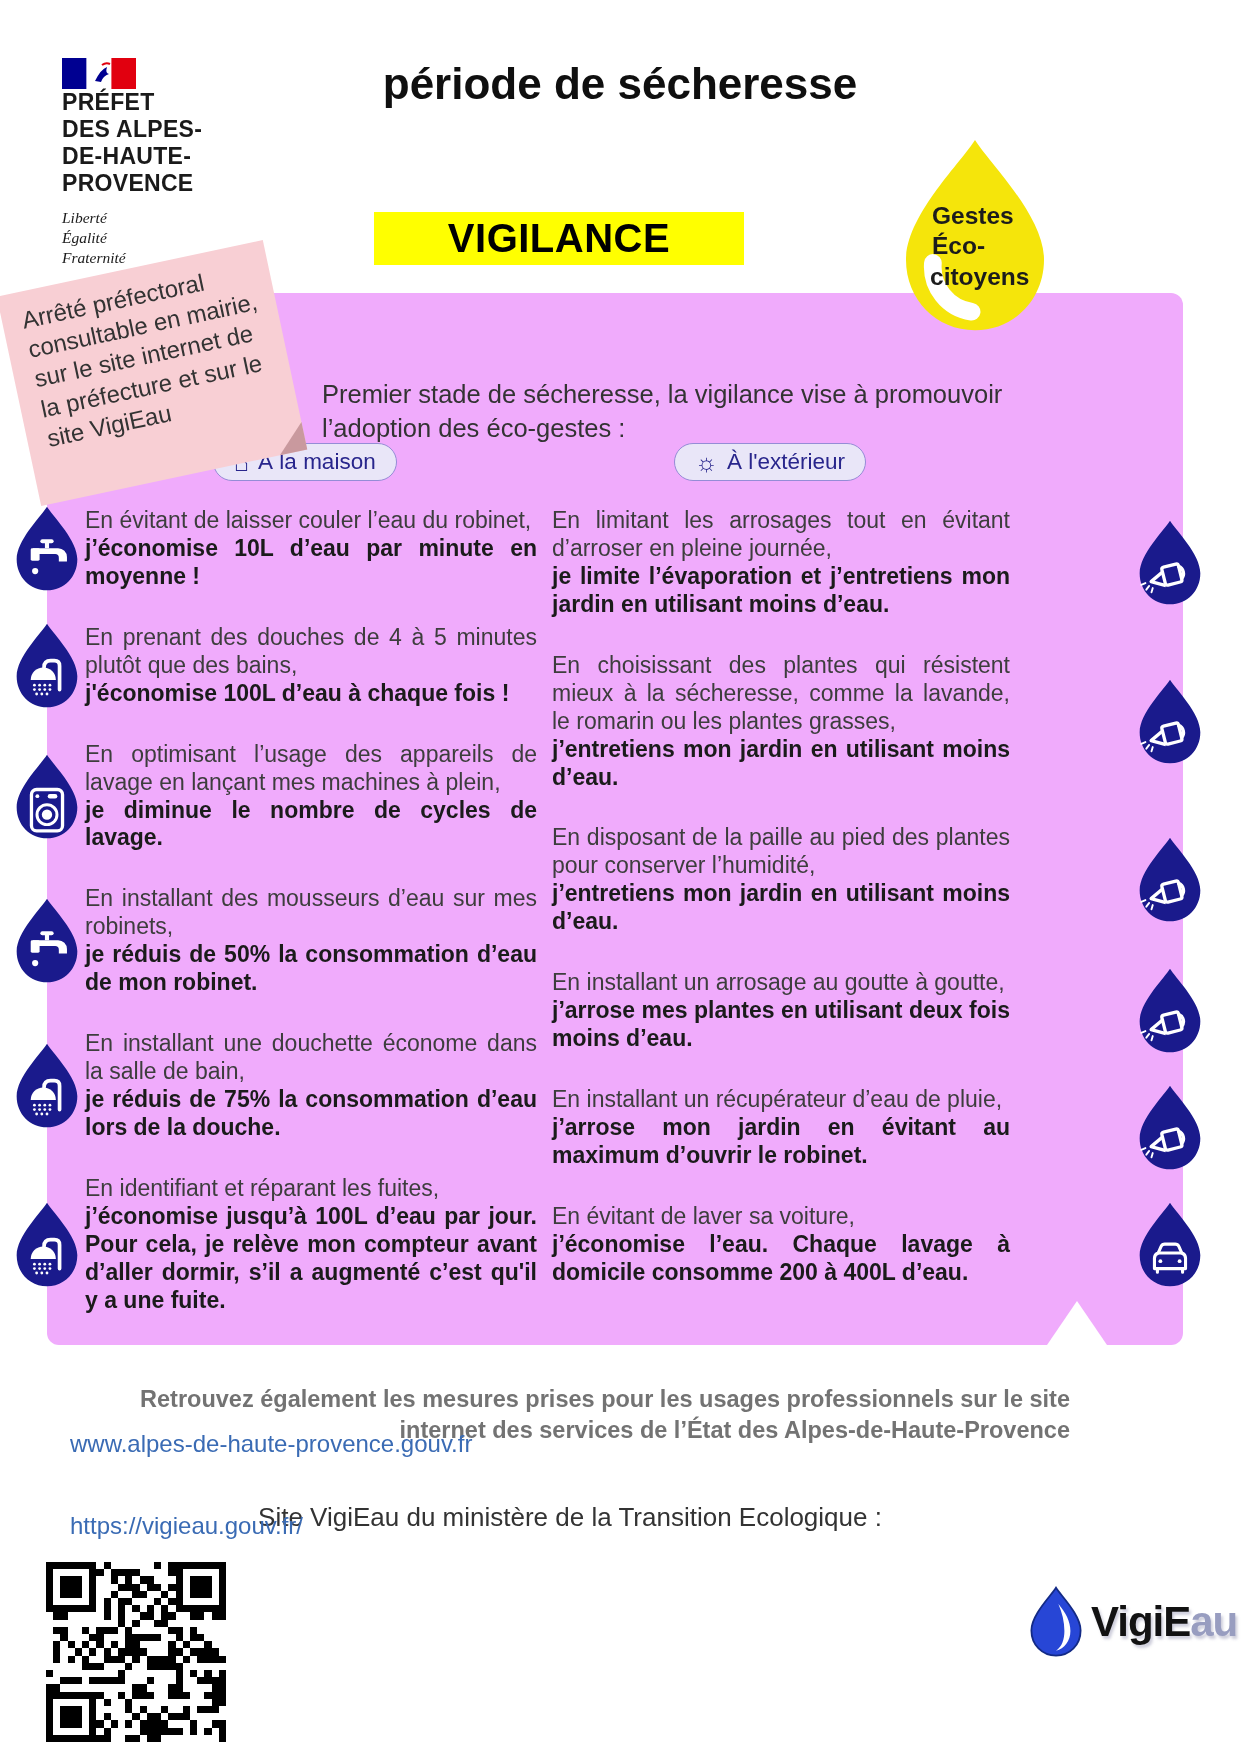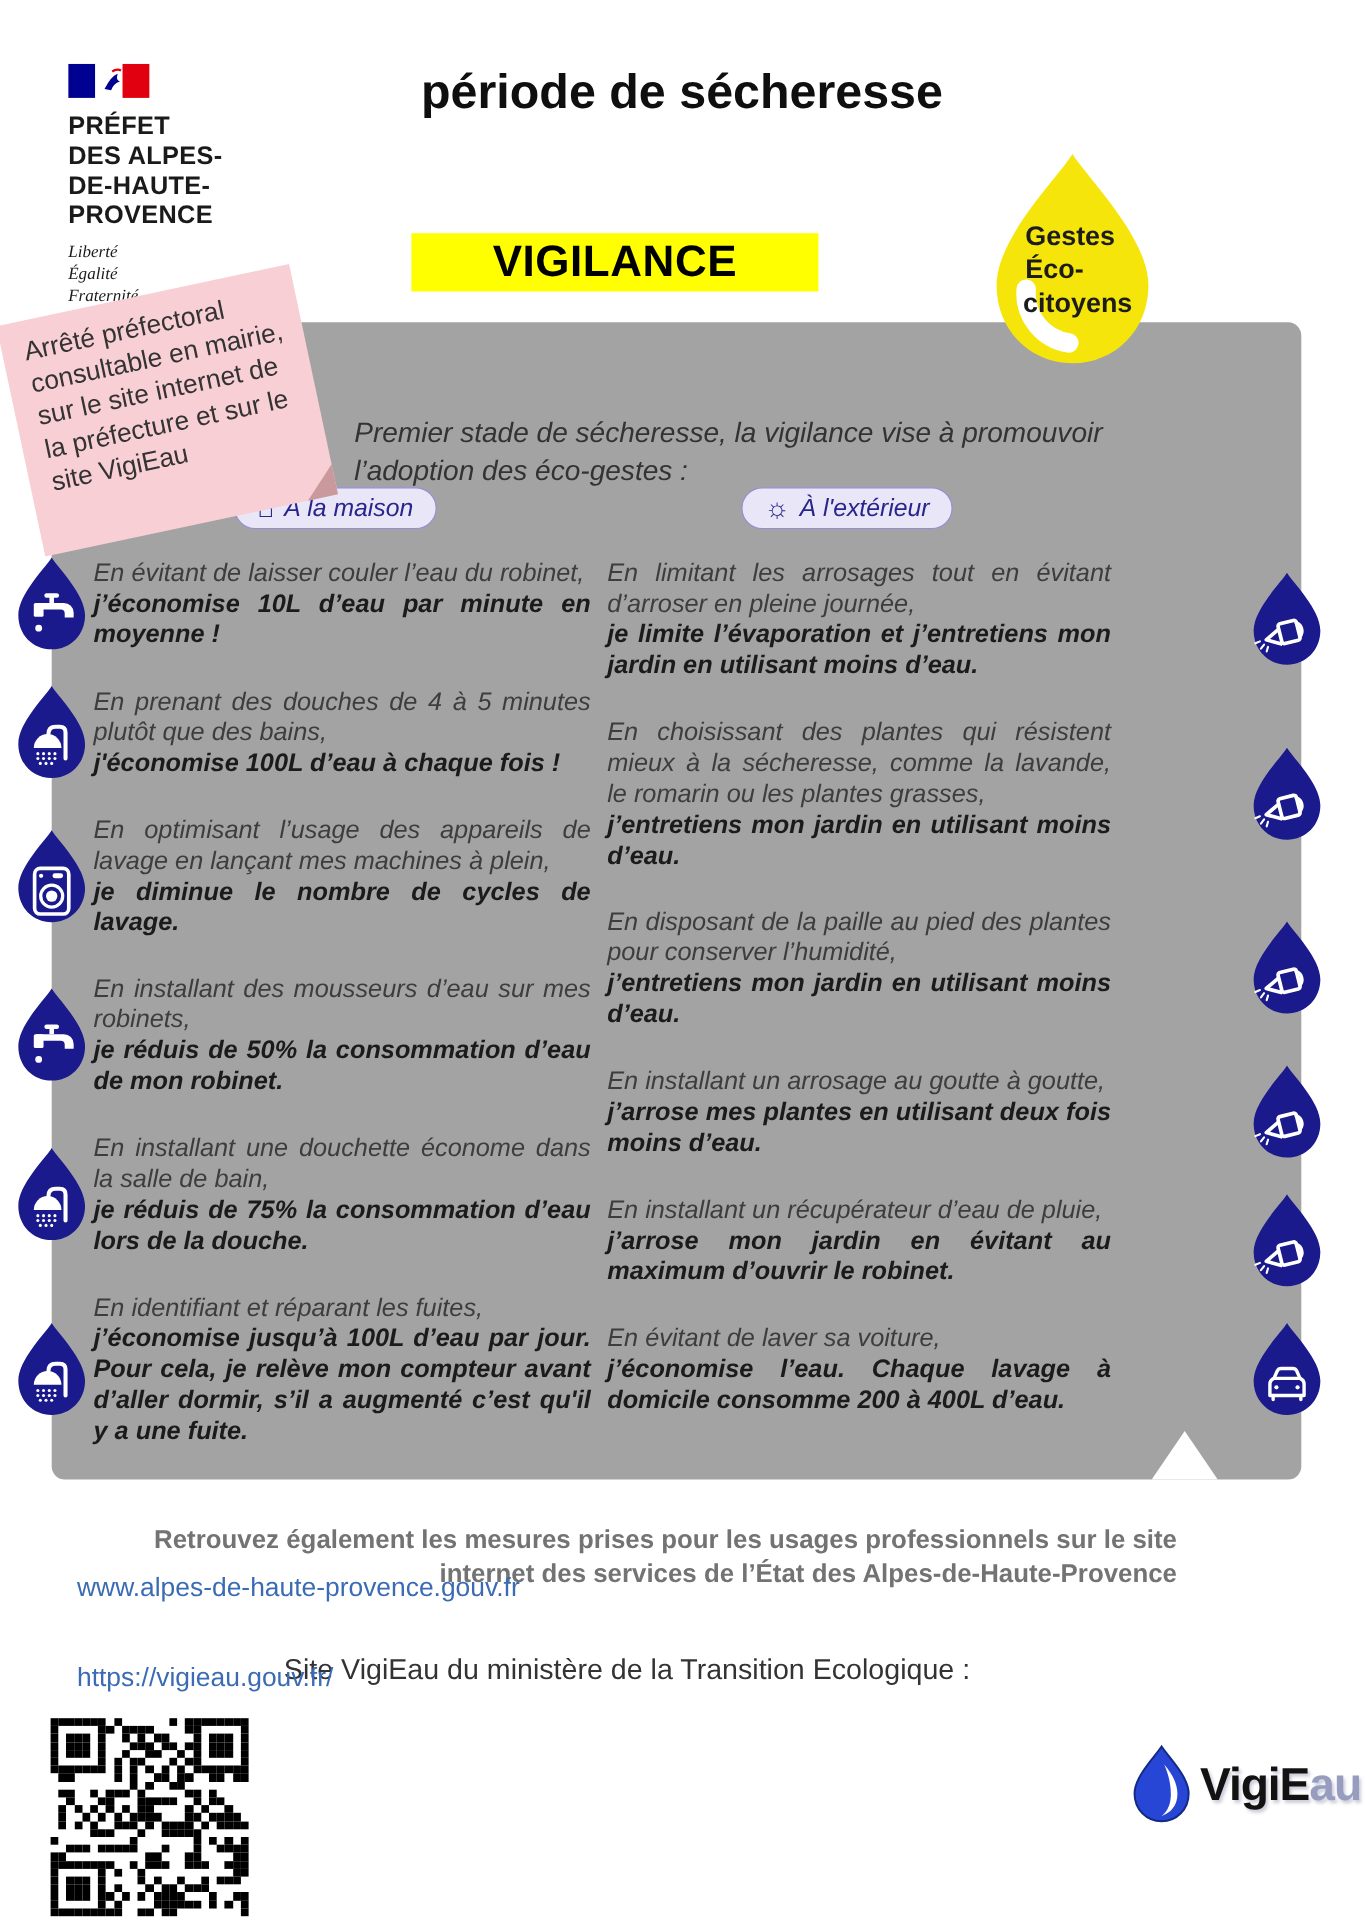--- a/index.html
+++ b/index.html
@@ -2,21 +2,21 @@
 <html lang="fr"><head>
 <meta charset="utf-8">
 <style>
   html,body{margin:0;padding:0;background:#fff;}
   .page{position:relative;width:1241px;height:1754px;background:#fff;overflow:hidden;
         font-family:"Liberation Sans",sans-serif;}
 
   
   .gov-logo{position:absolute;left:62px;top:58px;width:200px;}
   .flag{display:block;}
-  .prefecture{margin-top:12px;font-weight:700;font-size:23px;line-height:1.18;
+  .prefecture{margin-top:0;font-weight:700;font-size:23px;line-height:1.18;
               color:#1a1a1a;letter-spacing:.3px;}
   .motto{margin-top:10px;font-family:"Liberation Serif",serif;font-style:italic;
          font-size:15.5px;line-height:1.3;color:#1a1a1a;}
 
   .title{position:absolute;left:218px;top:58px;width:804px;text-align:center;
          font-size:44px;font-weight:700;color:#0f0f0f;line-height:1.2;}
 
   .vigilance{position:absolute;left:374px;top:212px;width:370px;height:53px;
              background:#FFFF00;display:flex;align-items:center;justify-content:center;
              font-size:40px;font-weight:700;letter-spacing:.5px;color:#000;}
@@ -33,21 +33,21 @@
   
   .note{position:absolute;left:16px;top:266px;width:272px;height:214px;background:#F8CFD4;
         transform:rotate(-12deg);box-sizing:border-box;padding:14px 8px 8px 20px;
         font-size:24px;line-height:1.26;color:#333;z-index:5;}
   .note::after{content:"";position:absolute;right:0;bottom:0;width:0;height:0;
         border-left:28px solid #c9999e;border-bottom:28px solid transparent;
         transform:rotate(180deg);}
 
   
   .panel{position:absolute;left:47px;top:293px;width:1136px;height:1052px;
-         background:#a3a3a3;border-radius:12px;z-index:1;font-style:italic;}
+         background:#f0abfc;border-radius:12px;z-index:1;}
   .intro{position:absolute;left:275px;top:58px;width:700px;font-size:25.5px;
          line-height:1.35;color:#333;}
 
   .pill{position:absolute;height:38px;background:#E9E6F8;border:1.5px solid #958CD6;
         border-radius:19px;display:flex;align-items:center;gap:9px;padding:0 20px;
         font-size:22.5px;color:#28258C;box-sizing:border-box;white-space:nowrap;}
   .pill .picon{font-size:25px;line-height:1;}
   .pill-home{left:166px;top:150px;}
   .pill-out{left:627px;top:150px;}
 

